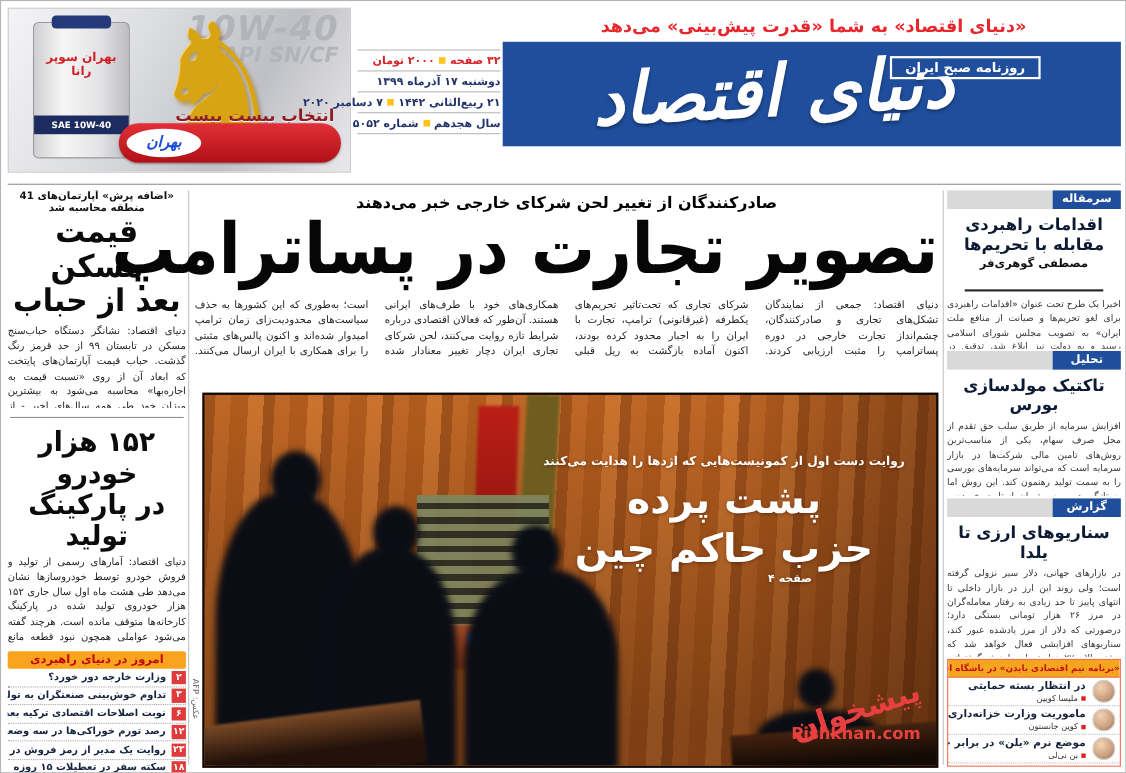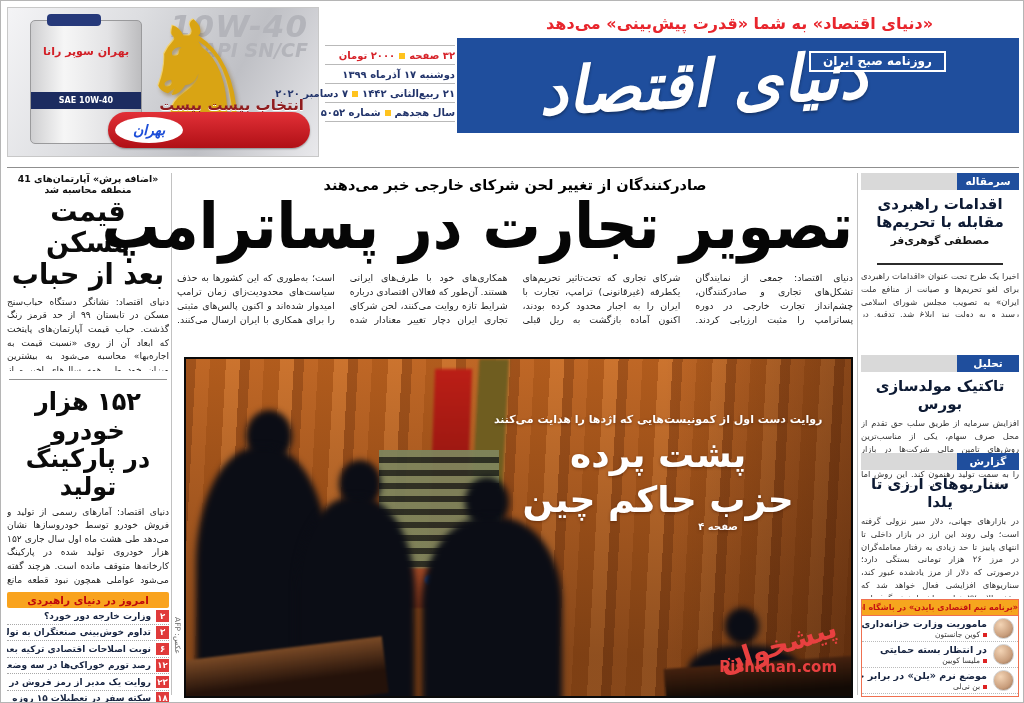--- a/index.html
+++ b/index.html
@@ -10,21 +10,21 @@
   
   .ad { position:absolute; left:6px; top:6px; width:312px; height:150px;
         background:linear-gradient(118deg,#f4f4f6 0%,#dddee1 35%,#bfc0c5 68%,#e9e9ec 100%);
         border:1px solid #c8c8c8; overflow:hidden; }
   .ad-spec { position:absolute; right:10px; top:4px; text-align:right; color:#b3b4ba;
              font-weight:bold; font-style:italic; line-height:.95; }
   .ad-spec .l1 { font-size:31px; letter-spacing:1px; }
   .ad-spec .l2 { font-size:19px; }
   .ad-horse { position:absolute; left:128px; top:-16px; font-size:138px; color:#d9a414;
               text-shadow:2px 3px 4px rgba(120,80,0,.45), -1px -1px 0 #f3d575; }
-  .ad-can { position:absolute; left:22px; top:12px; width:112px; height:124px;
+  .ad-can { position:absolute; left:22px; top:12px; width:88px; height:124px;
             background:linear-gradient(90deg,#cfcfd1,#f6f6f6 30%,#e3e3e5 70%,#bdbdbf);
             border:1px solid #9a9a9c; border-radius:5px; }
   .ad-can::before { content:""; position:absolute; top:-7px; left:16px; width:54px; height:12px;
                     background:#26397a; border-radius:4px; }
   .can-brand { margin-top:24px; text-align:center; color:#d21f26; font-weight:bold; font-size:11px; direction:rtl; }
   .can-band  { margin-top:34px; background:#1c2c60; color:#fff; font-size:8px; font-weight:bold;
                text-align:center; padding:4px 0; }
   .ad-slogan { position:absolute; right:14px; top:88px; color:#8f1d1f; font-weight:bold;
                font-size:15px; direction:rtl; text-shadow:0 1px 0 #fff; }
   .ad-pill { position:absolute; right:8px; bottom:8px; width:202px; height:36px; border-radius:18px;
@@ -128,21 +128,21 @@
   .wm { position:absolute; right:12px; bottom:20px; color:#e84040; text-align:center; }
   .wm-fa { font-size:28px; font-weight:bold; transform:rotate(-18deg); }
   .wm-en { font-size:15px; font-weight:bold; margin-top:-4px; }
   .credit { position:absolute; left:172px; top:616px; writing-mode:vertical-rl; font-size:7.5px;
             color:#666; direction:rtl; }
 
   
   .sidebar { position:absolute; left:860px; top:172px; width:158px; height:524px; }
   .sb-sec { position:absolute; left:0; width:158px; overflow:hidden; }
   .sec-ed { top:0;   height:144px; }
-  .sec-an { top:146px; height:132px;margin-top:36px; }
+  .sec-an { top:146px; height:132px; }
   .sec-rp { top:280px; height:144px; }
   .sec-label { position:relative; height:17px; background:#d9d9d9; margin-bottom:5px; }
   .sec-tag { position:absolute; right:0; top:0; width:62px; height:17px; background:#1f4e9d;
              color:#fff; font-size:10.5px; font-weight:bold; text-align:center; line-height:17px;
              direction:rtl; }
   .sb-head { font-size:15px; font-weight:bold; color:#0d1a33; text-align:center; direction:rtl;
              line-height:1.2; }
   .sb-author { font-size:10.5px; font-weight:bold; color:#111; text-align:center; direction:rtl;
                border-bottom:2px solid #2b2b2b; padding-bottom:17px; margin:3px 16px 5px; }
   .sb-body { font-size:8.4px; line-height:1.52; text-align:justify; color:#333; direction:rtl;
@@ -319,29 +319,29 @@
       </div>
       <div class="sb-head">سناریوهای ارزی تا یلدا</div>
       <p class="sb-body"><span>در بازارهای جهانی، دلار سیر نزولی گرفته است؛ ولی روند این ارز در بازار داخلی تا انتهای پاییز تا حد زیادی به رفتار معامله‌گران در مرز ۲۶ هزار تومانی بستگی دارد؛ درصورتی که دلار از مرز یادشده عبور کند، سناریوهای افزایشی فعال خواهد شد که سقف بالای ۲۷ هزار تومان را هدف گرفته‌اند. درصورتی که بازار پشت خط یادشده باقی بماند، دو سناریوی ثبات یا برش قیمت فعال می‌شود. فعالان تصور می‌کنند کف محکم تا یلدا کانال ۲۴ هزار تومانی خواهد بود. تسویه دلاری شرکت‌ها در مقابل کاهش تنش‌های سیاسی دو عامل متناقض در روند آینده بازار خواهند بود.</span> </p>
     </div>
 
     <div class="sb-sec club">
       <div class="club-header">«برنامه تیم اقتصادی بایدن» در باشگاه اقتصاددانان</div>
       <div class="club-item">
         <div class="club-photo"></div>
         <div class="club-text">
-          <div class="club-title">ماموریت وزارت خزانه‌داری</div>
-          <div class="club-author"><span class="bullet"></span><span>کوین جانستون</span></div>
+          <div class="club-title">در انتظار بسته حمایتی</div>
+          <div class="club-author"><span class="bullet"></span><span>ملیسا کویین</span></div>
         </div>
       </div>
       <div class="club-item">
         <div class="club-photo"></div>
         <div class="club-text">
-          <div class="club-title">در انتظار بسته حمایتی</div>
-          <div class="club-author"><span class="bullet"></span><span>ملیسا کویین</span></div>
+          <div class="club-title">ماموریت وزارت خزانه‌داری</div>
+          <div class="club-author"><span class="bullet"></span><span>کوین جانستون</span></div>
         </div>
       </div>
       <div class="club-item">
         <div class="club-photo"></div>
         <div class="club-text">
           <div class="club-title">موضع نرم «یلن» در برابر چین</div>
           <div class="club-author"><span class="bullet"></span><span>بن نی‌لی</span></div>
         </div>
       </div>
       <div class="club-footer">صفحه ۳۱</div>

